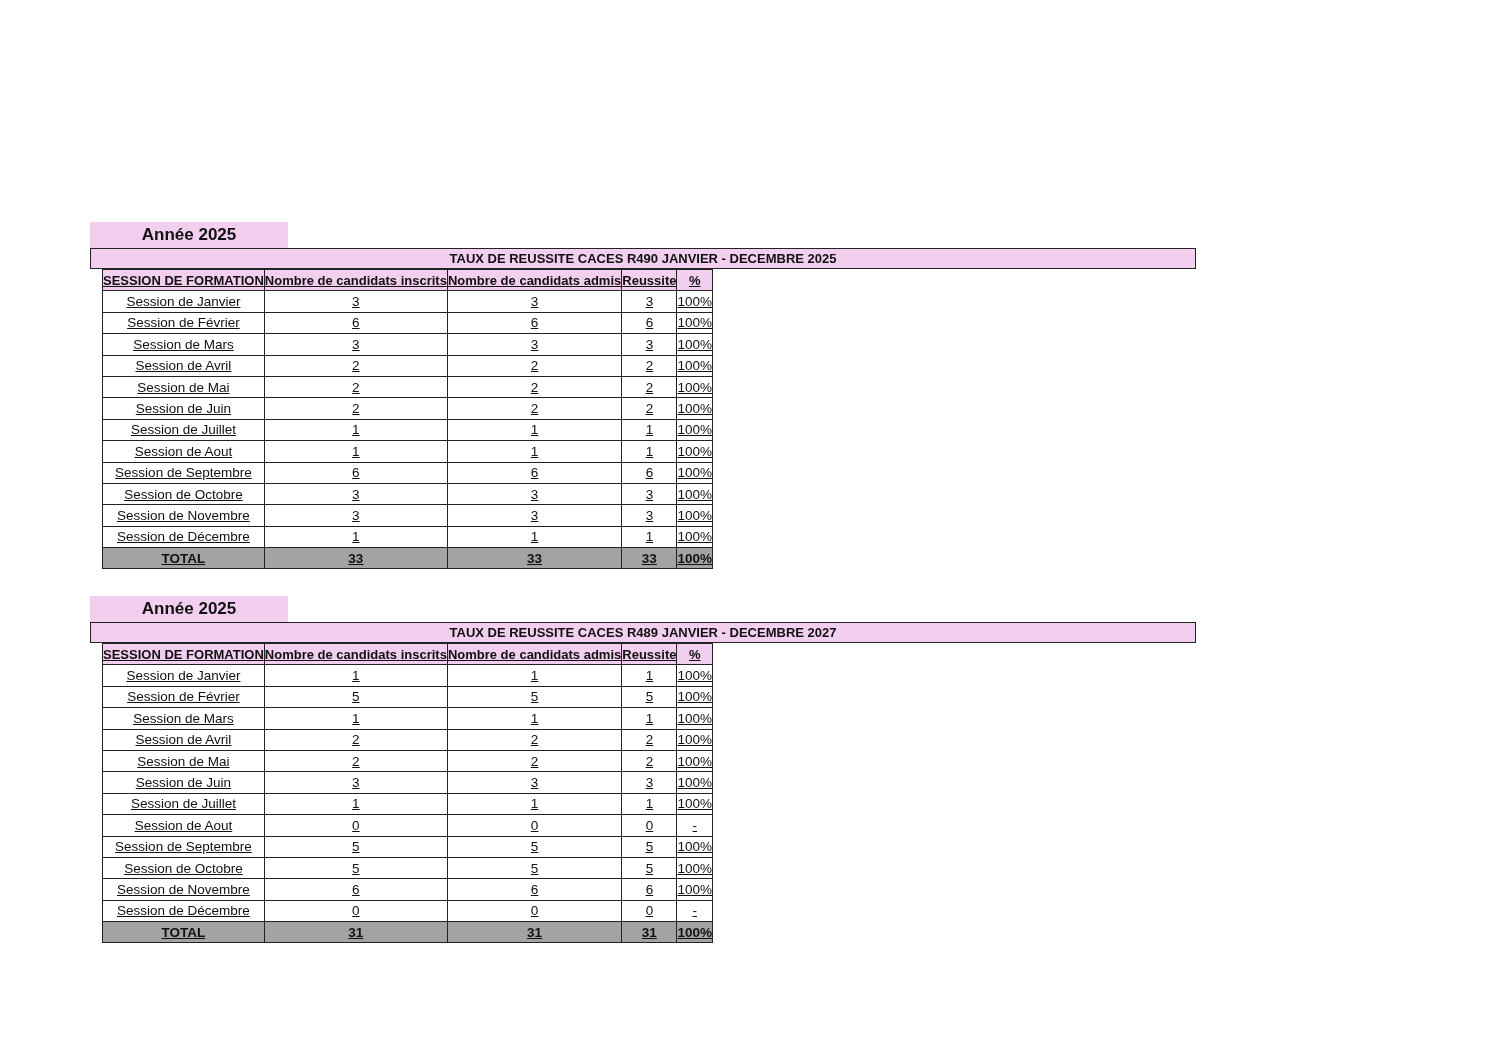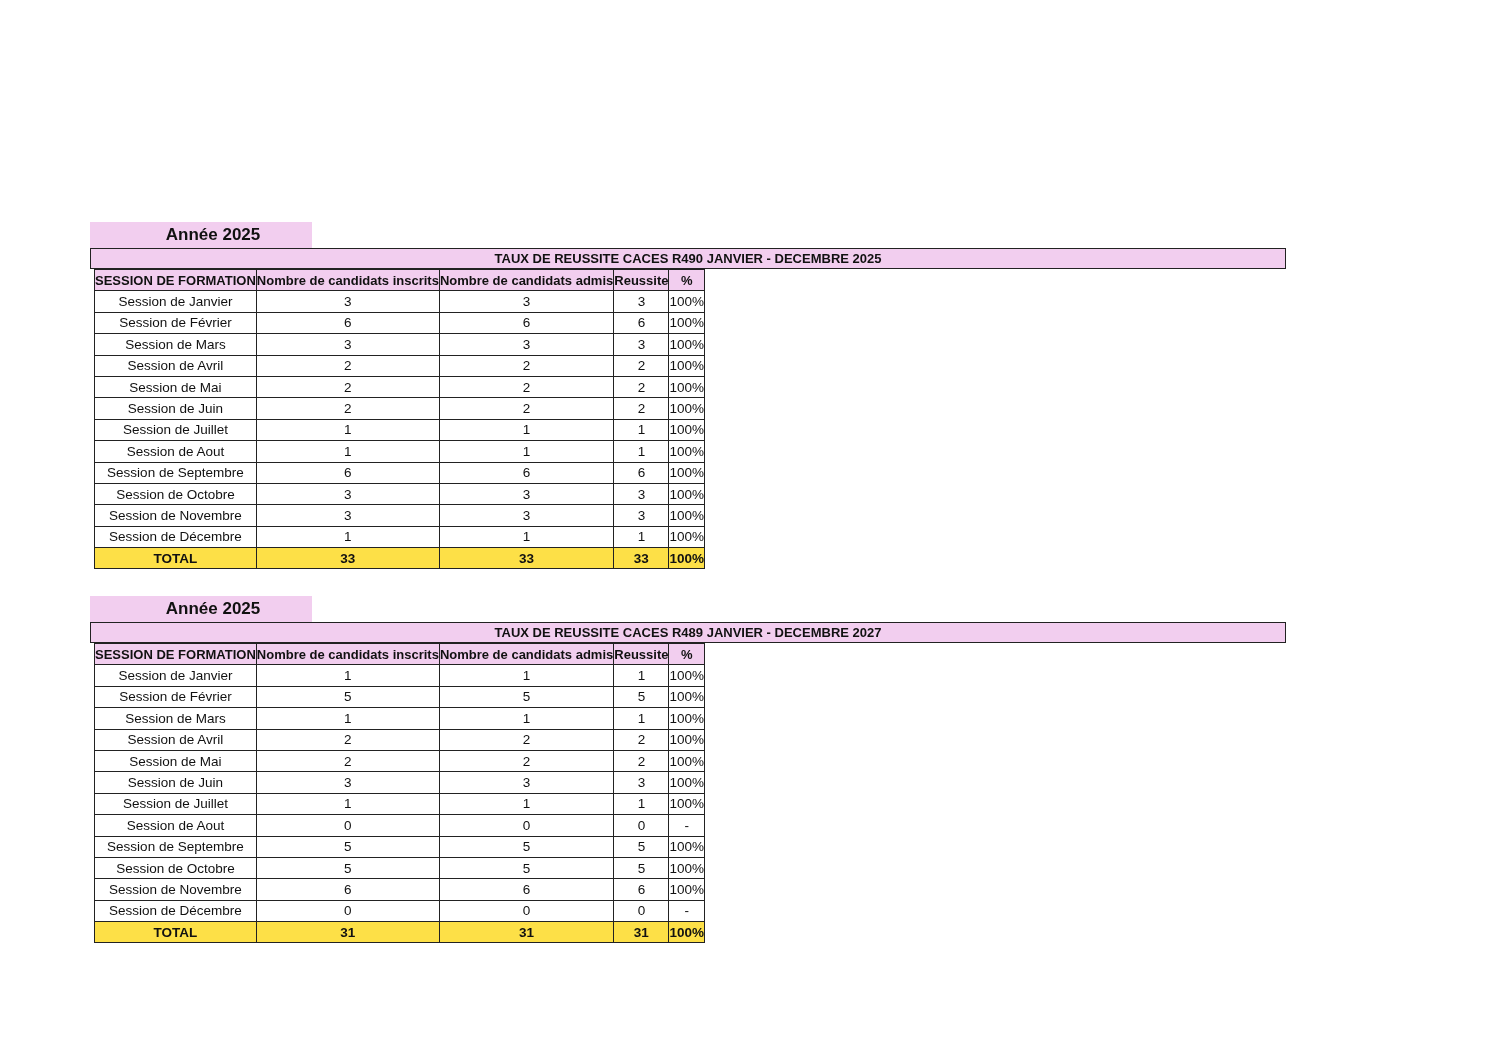--- a/index.html
+++ b/index.html
@@ -1,29 +1,29 @@
 <!DOCTYPE html>
 <html><head>
 <meta charset="utf-8">
 <style>
   html, body { margin: 0; padding: 0; background: #ffffff; }
   body { width: 1496px; height: 1058px; position: relative; overflow: hidden;
          font-family: "Liberation Sans", sans-serif; color: #111; }
   .block { position: absolute; left: 90px; }
   .year-label { position: absolute; left: 0; top: 0; width: 198px; height: 26px;
                 background: #F2CEEF; font-weight: bold; font-size: 17px;
-                display: flex; align-items: center; justify-content: center; padding-left: 24px; }
-  .title-row { position: absolute; left: 0; top: 26px; width: 1196px; height: 21px;
+                display: flex; align-items: center; justify-content: center; }
+  .title-row { position: absolute; left: 0; top: 26px; width: 1106px; height: 21px;
                background: #F2CEEF; border: 1.5px solid #222; box-sizing: border-box;
                font-weight: bold; font-size: 13px; display: flex; align-items: center; justify-content: center; }
-  table.grid { position: absolute; left: 4px; top: 47px; border-collapse: collapse; table-layout: fixed; }
+  table.grid { position: absolute; left: 12px; top: 47px; border-collapse: collapse; table-layout: fixed; text-decoration: underline; }
   table.grid td, table.grid th { border: 1.5px solid #222; height: 20.4px; padding: 0; font-size: 13.5px;
                                  text-align: center; vertical-align: middle; white-space: nowrap; overflow: hidden; }
   table.grid th { background: #F2CEEF; font-weight: bold; font-size: 13px; }
-  table.grid tr.total td { background: #fde047; font-weight: bold; }
+  table.grid tr.total td { background: #a3a3a3; font-weight: bold; }
   col.c1 { width: 198px; } col.c2 { width: 236px; } col.c3 { width: 233px; }
   col.c4 { width: 176px; } col.c5 { width: 176px; }
 </style>
 </head>
 <body>
 
 <div class="block" style="top:222px;">
   <div class="year-label">Année 2025</div>
   <div class="title-row">TAUX DE REUSSITE CACES R490 JANVIER - DECEMBRE 2025</div>
   <table class="grid">

